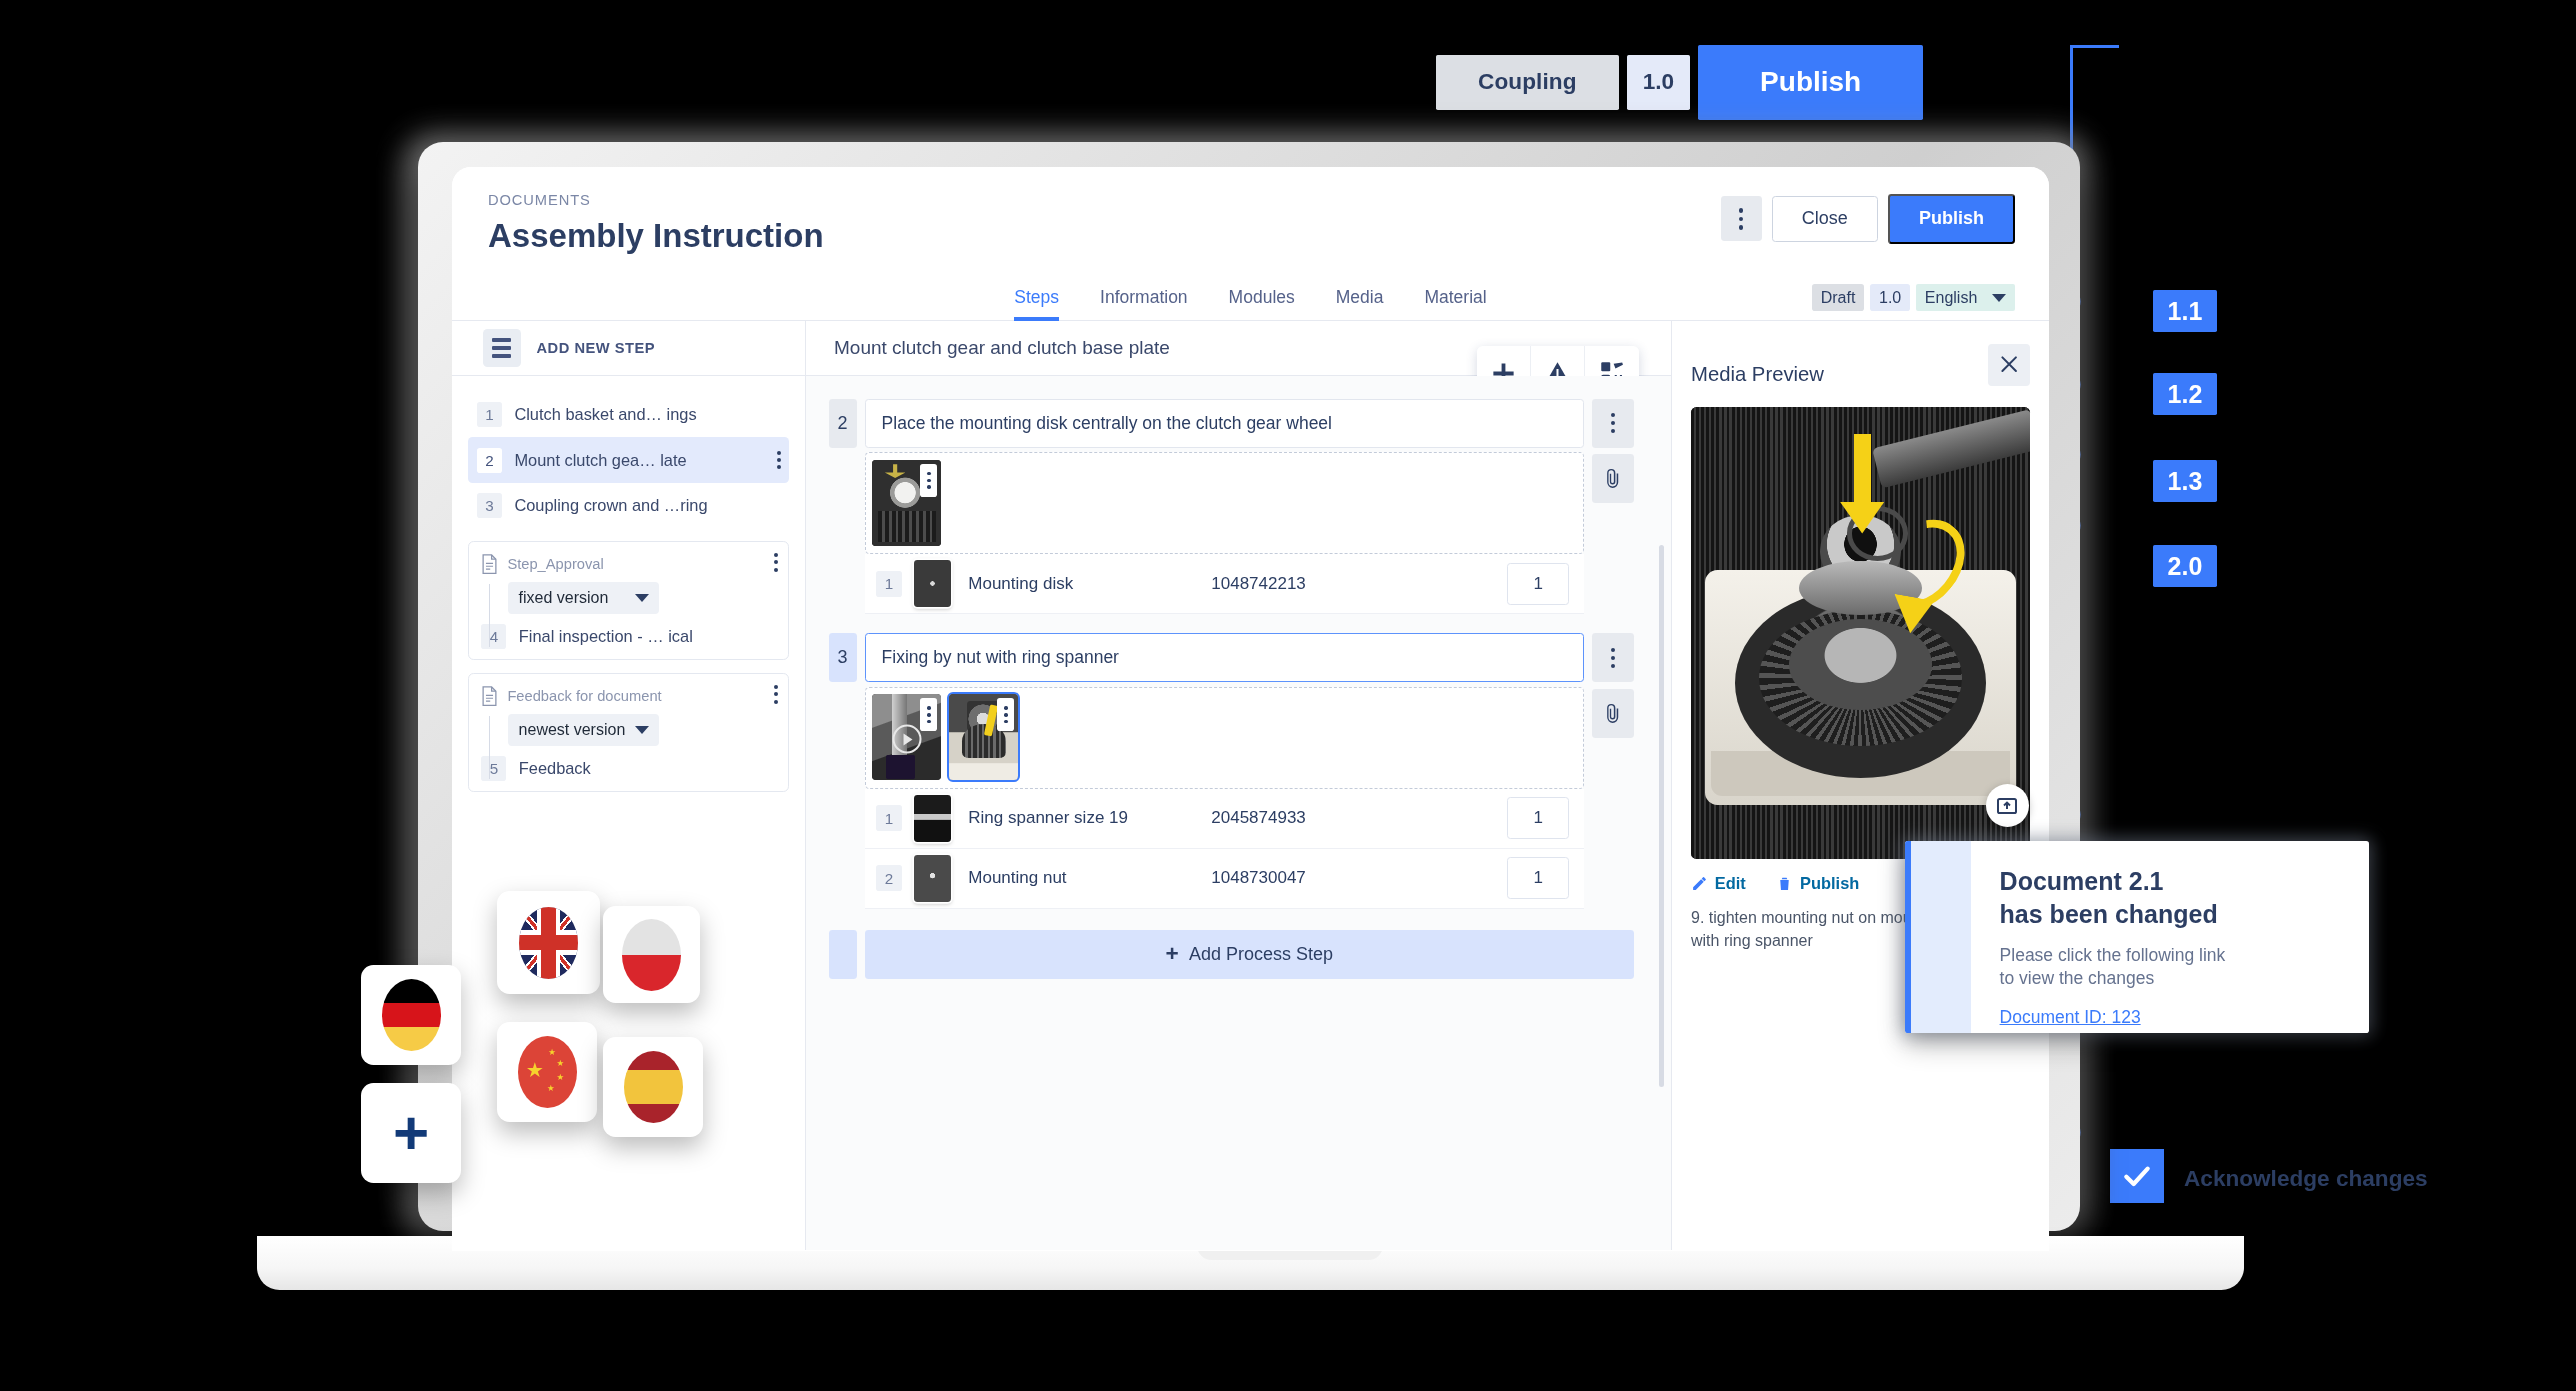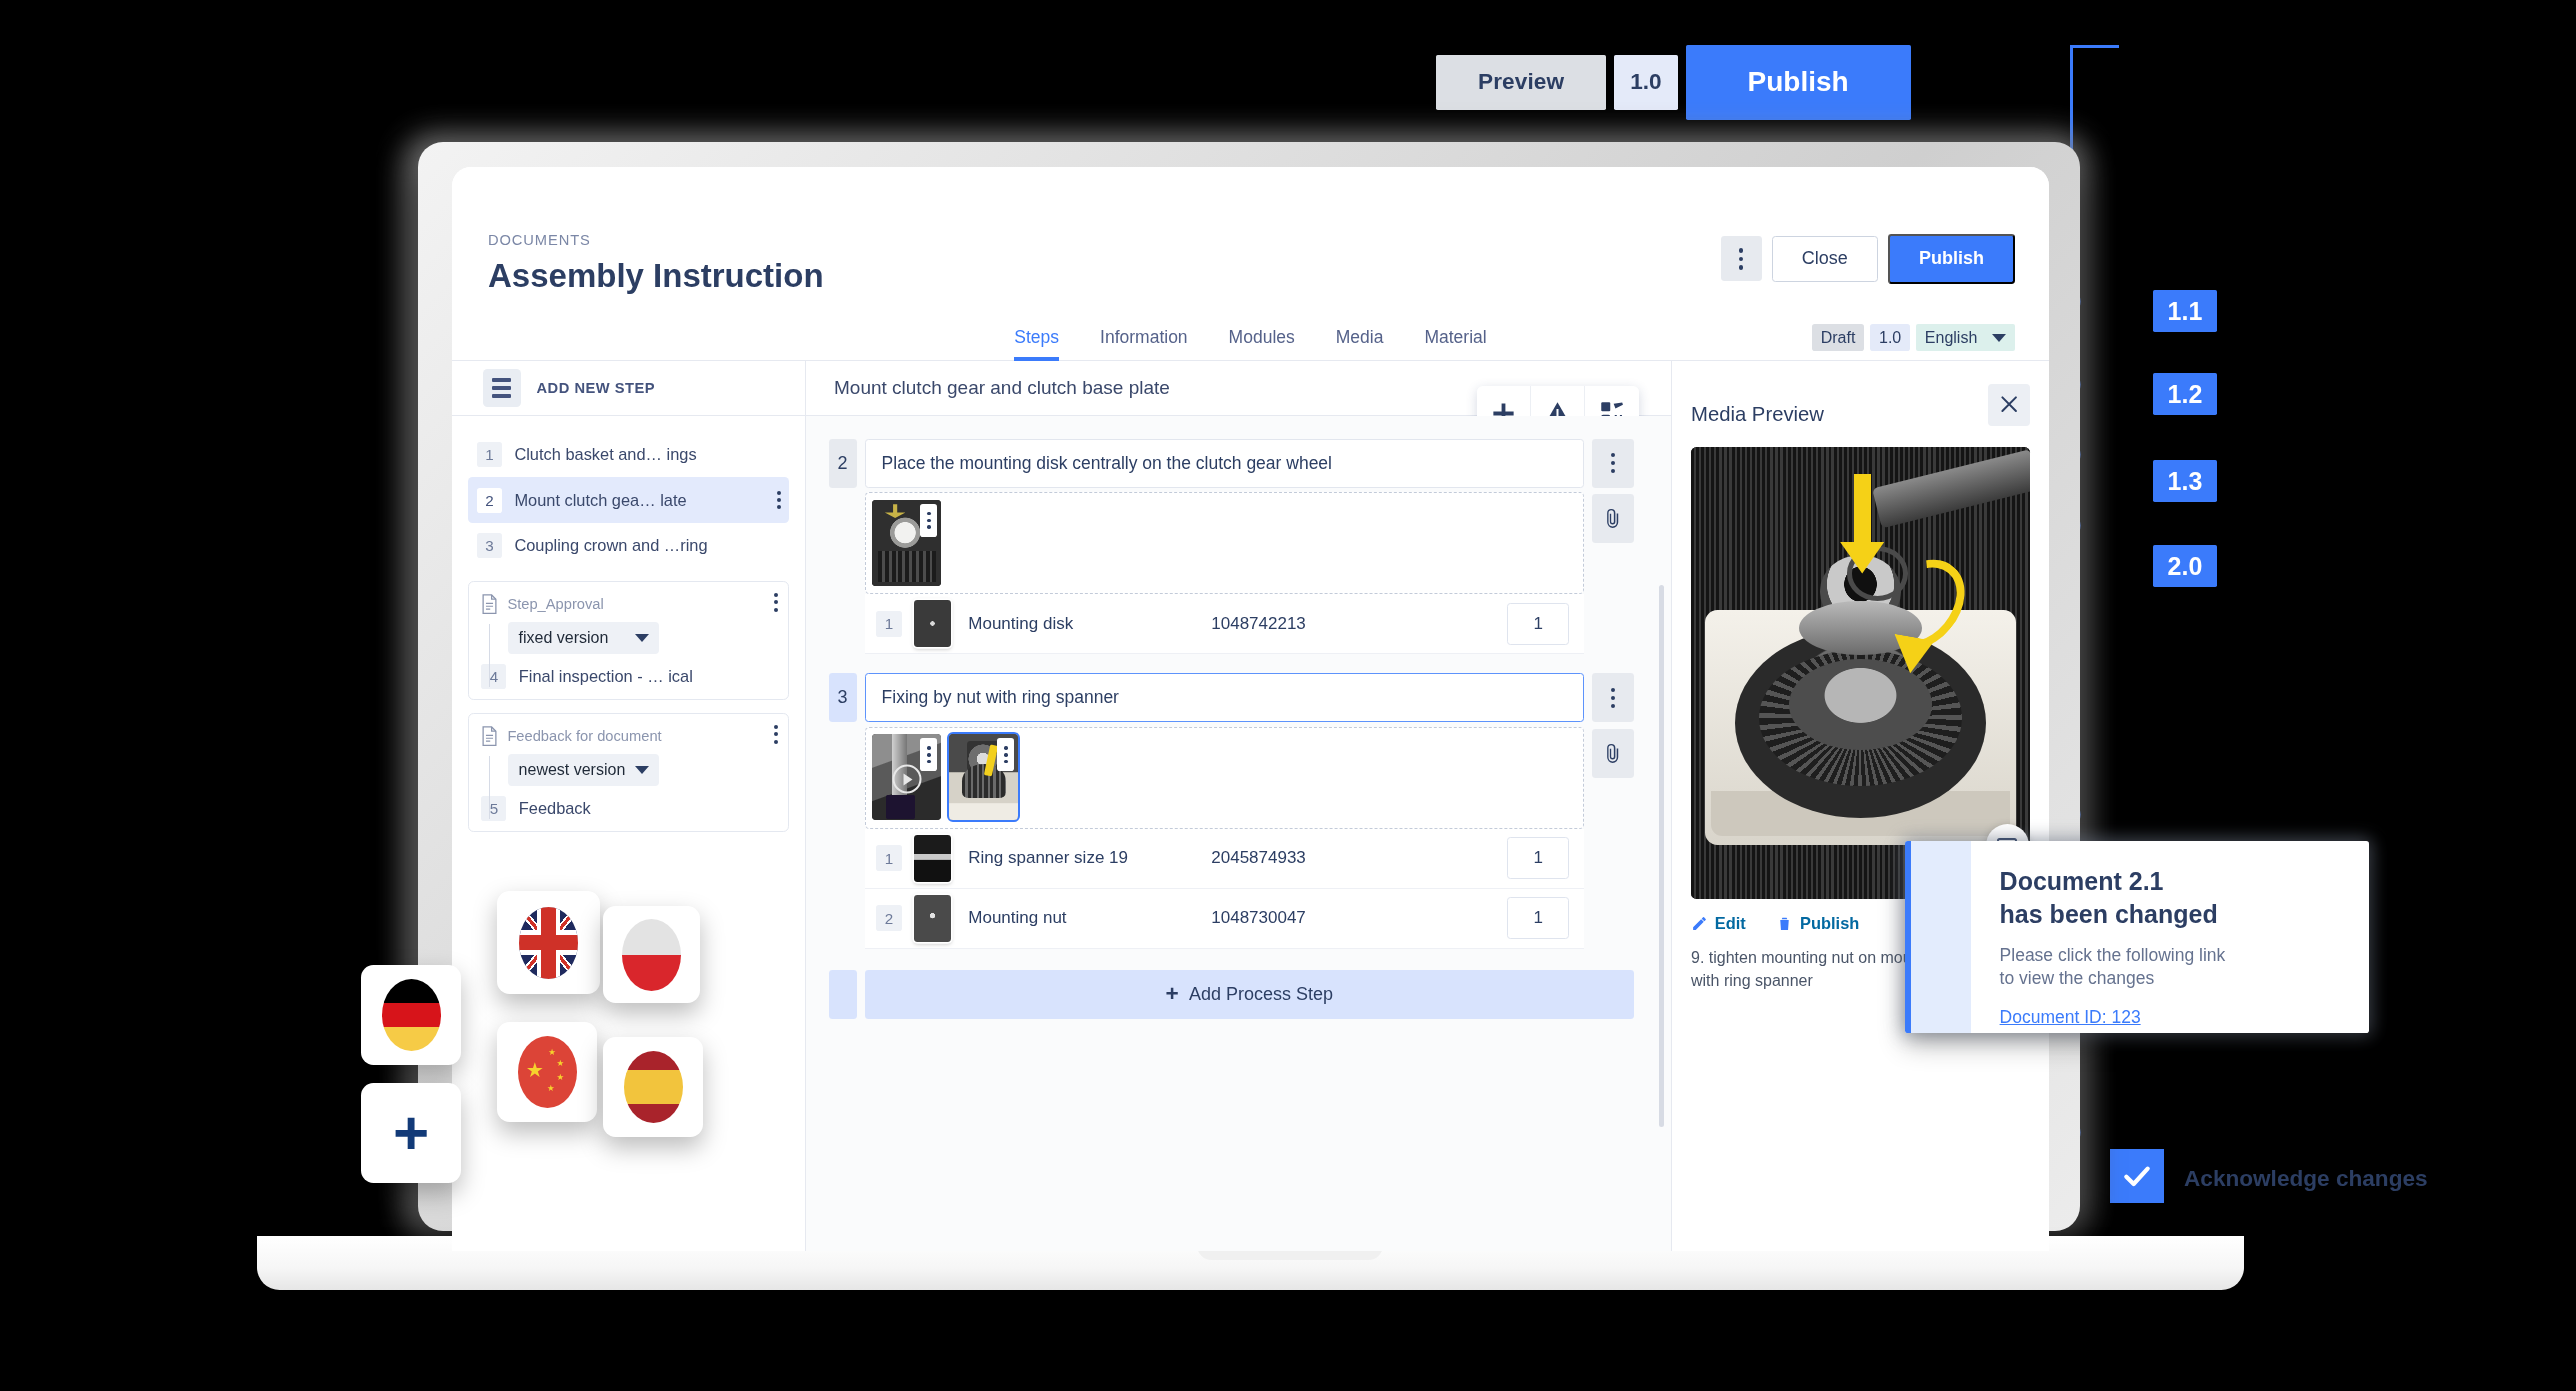--- a/index.html
+++ b/index.html
@@ -70,21 +70,21 @@
   }
   .laptop-notch {
     position: absolute; left: 1197px; top: 1236px; width: 186px; height: 24px;
     background: #f0f0f0; border-radius: 0 0 14.7px 14.7px;
   }
 
   
   .app { position: absolute; left: 0; top: 0; width: 1597px; height: 1084px;
          background: #fff; font-size: 17px; color: #2c3e63; }
 
-  .app-header { position: relative; height: 107px; padding: 25px 24px 0 36px; margin-top: 40px; }
+  .app-header { position: relative; height: 107px; padding: 25px 24px 0 36px; }
   .breadcrumb { font-size: 14.7px; letter-spacing: 0.9px; color: #7b87a6; font-weight: 500; }
   .page-title { font-size: 33px; font-weight: 700; color: #2c3e63; margin-top: 9px; }
 
   .header-actions { position: absolute; right: 34px; top: 27px; display: flex; align-items: center; gap: 10.2px; }
   .kebab-btn {
     width: 41px; height: 45px; background: #e7eaef; border-radius: 3.4px;
     display: flex; flex-direction: column; align-items: center; justify-content: center; gap: 4px;
   }
   .kebab-btn i { width: 4.5px; height: 4.5px; border-radius: 50%; background: #2c3e63; display: block; }
   .btn-close {
@@ -282,21 +282,21 @@
 
   .band { position: absolute; left: 0; width: 100%; }
   .v-band { position: absolute; top: 0; height: 100%; }
 </style>
 </head>
 <body>
 
 <div id="stage">
 
   <div class="top-chip-row">
-    <div class="chip-editing">Preview</div>
+    <div class="chip-editing">Coupling</div>
     <div class="chip-version">1.0</div>
     <div class="chip-publish">Publish</div>
   </div>
 
   <div class="rail-line" style="left:2070px; top:45px; width:3.4px; height:20.3px;"></div>
   <div class="rail-line" style="left:2070px; top:45px; width:49px; height:3.4px;"></div>
   <div class="rail-line" style="left:2070px; top:62px; width:3.4px; height:1103px;"></div>
 
   <div class="rail-dot" style="left:2064px; top:293px;"></div>
   <div class="rail-dot" style="left:2064px; top:376px;"></div>

